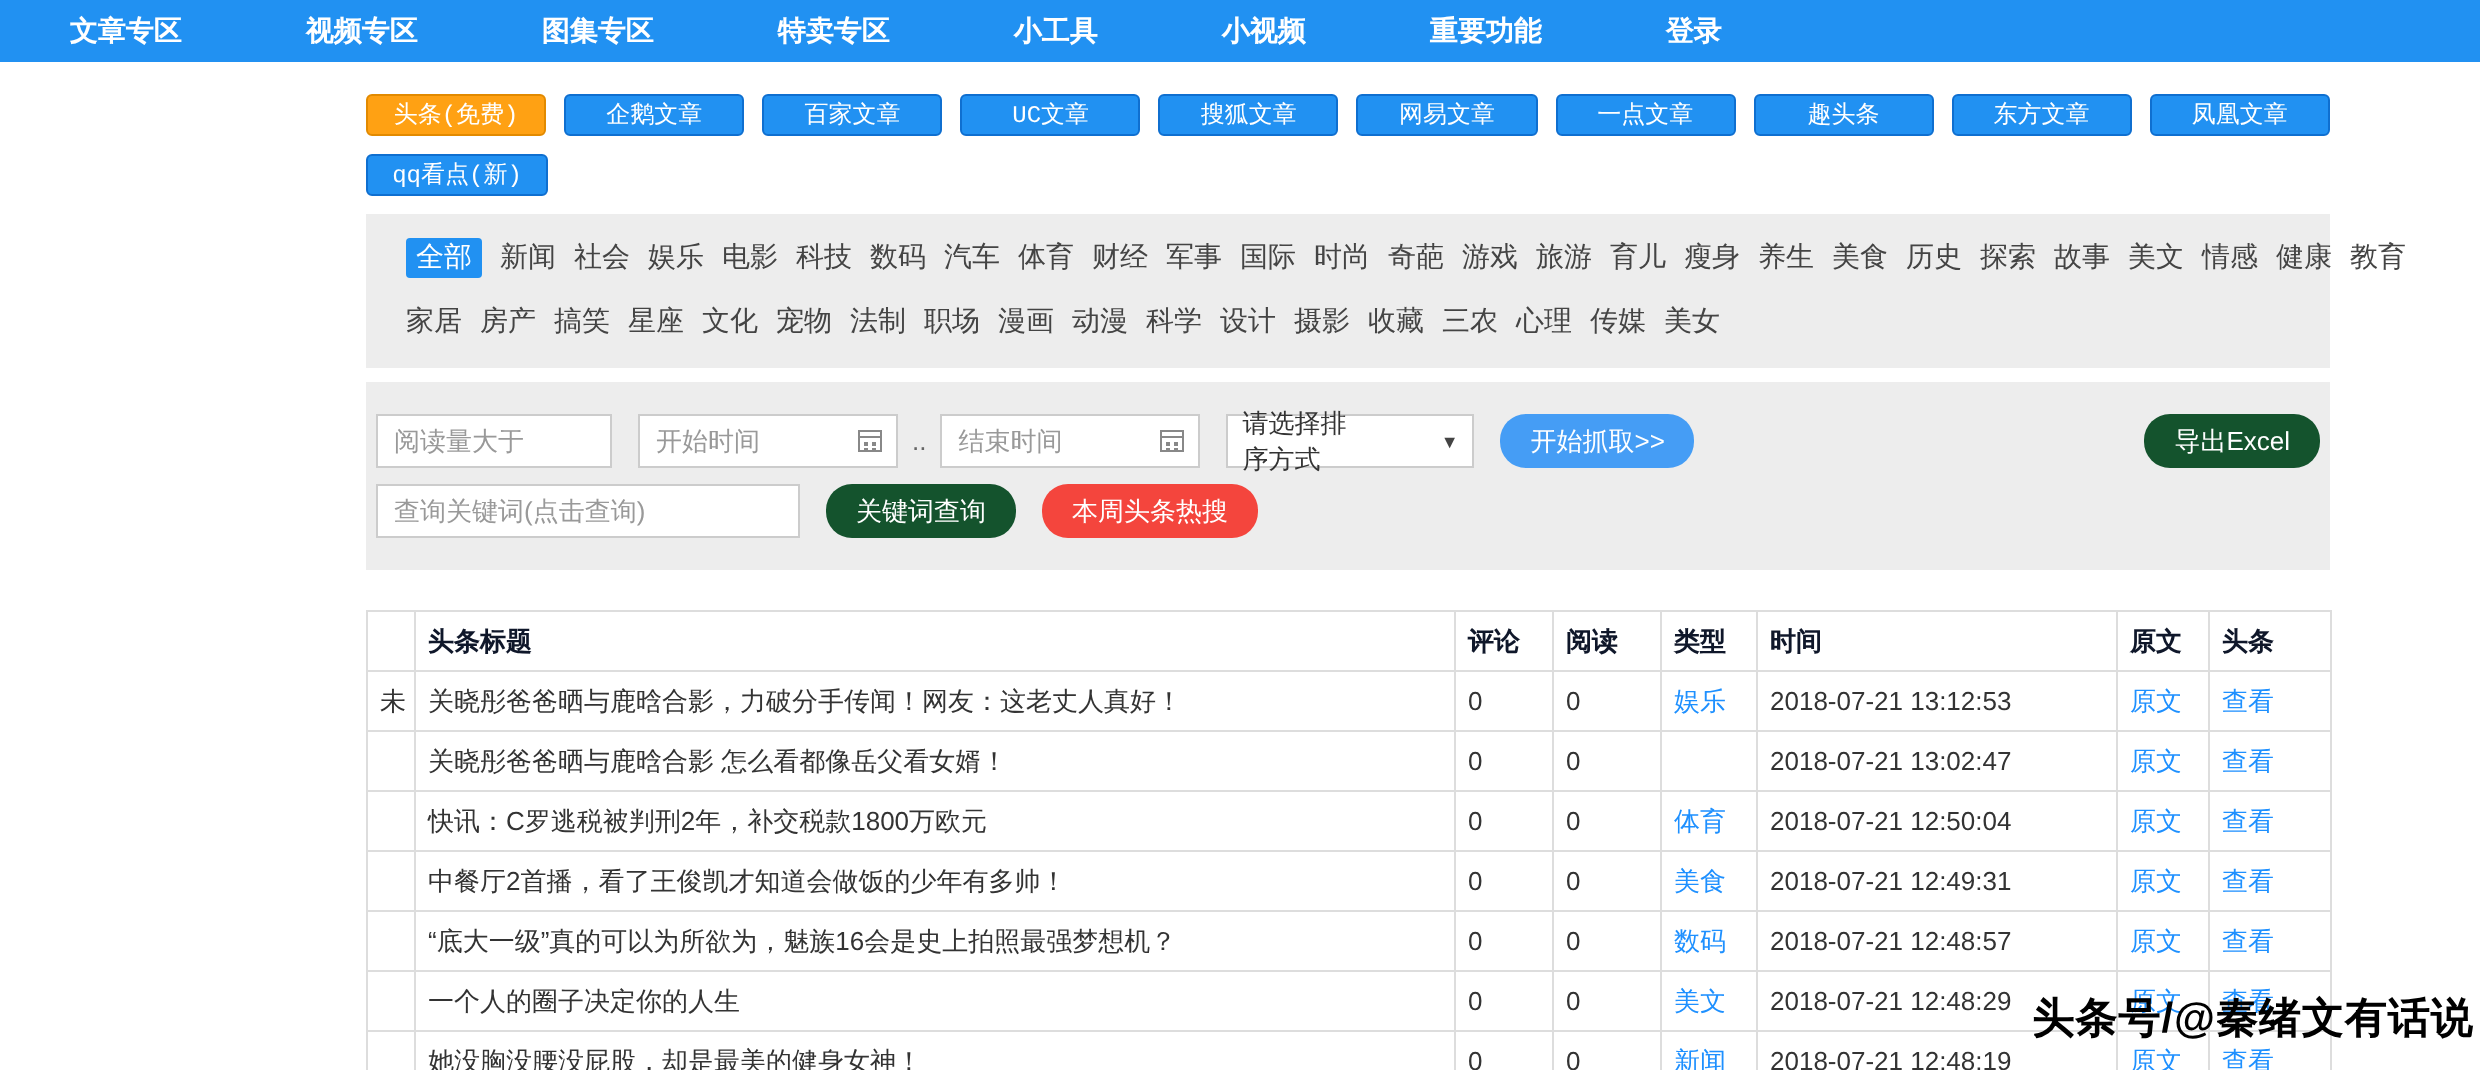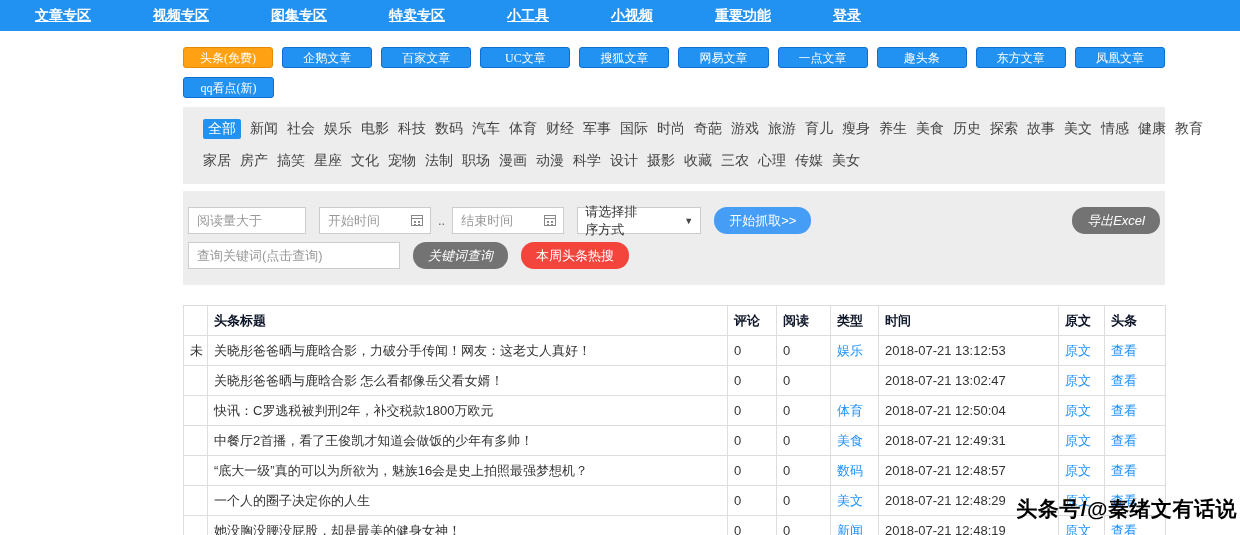--- a/index.html
+++ b/index.html
@@ -4,63 +4,63 @@
 <style>
   * { margin:0; padding:0; box-sizing:border-box; }
   html,body { width:1240px; height:535px; overflow:hidden; }
   body {
     font-family:"Liberation Sans","DejaVu Sans",sans-serif;
     background:#fff; position:relative; font-size:13px; color:#333;
   }
 
   
   .topnav { background:#2191f2; height:31px; display:flex; align-items:center; gap:62px; padding-left:35px; }
-  .nav-item { color:#fff; font-size:14px; font-weight:bold; cursor:pointer; white-space:nowrap;text-decoration:underline; }
+  .nav-item { color:#fff; font-size:14px; font-weight:bold; cursor:pointer; white-space:nowrap; }
 
   
   .content { margin-left:183px; width:982px; }
 
   
   .source-row { display:flex; gap:9px; }
   .source-row.r1 { margin-top:16px; }
   .source-row.r2 { margin-top:9px; }
   .src-btn { width:91px; height:21px; font-size:12px; color:#fff; background:#2191f2;
              border:1px solid #0f6fd0; border-radius:3px; cursor:pointer; line-height:18px;
-             font-family:Liberation Serif, serif; }
+             font-family:Liberation Mono, monospace; }
   .src-btn.active { background:#ffa113; border-color:#e28a00; }
 
   
   .cat-box { background:#ededed; margin-top:9px; padding:12px 16px 14px 20px; }
   .cat-row { display:flex; gap:9px; align-items:center; font-size:14px; color:#444; }
   .cat-row.r2 { margin-top:13px; }
   .cat-link { cursor:pointer; white-space:nowrap; }
   .cat-link.selected { background:#2191f2; color:#fff; padding:1px 5px; border-radius:2px; }
 
   
   .filter-box { background:#ededed; margin-top:7px; padding:16px 5px; }
   .filter-row { display:flex; align-items:center; gap:13px; }
   .filter-row.r2 { margin-top:8px; }
   .f-input { height:27px; border:1px solid #ccc; padding:0 8px; font-size:13px; color:#333;
              background:#fff; font-family:inherit; }
   .f-input::placeholder { color:#999; }
   .read-input { width:118px; }
   .date-wrap { position:relative; display:inline-block; }
-  .date-input { width:112px; padding-right:26px; }
+  .date-input { width:130px; padding-right:26px; }
   .cal-icon { position:absolute; right:8px; top:8px; width:12px; height:11px; border:1px solid #888; cursor:pointer; }
   .cal-icon::before { content:""; position:absolute; left:0; right:0; top:2px; border-top:1px solid #888; }
   .cal-icon::after { content:""; position:absolute; left:2px; top:5px; width:2px; height:2px;
                      background:#888; box-shadow:4px 0 #888, 0 3px #888, 4px 3px #888; }
   .range-sep { color:#666; margin:0 -6px; }
   .sort-select { width:124px; height:27px; background:#fff; border:1px solid #ccc; display:flex;
                  align-items:center; justify-content:space-between; padding:0 7px; font-size:13px;
                  color:#333; cursor:pointer;gap:36px; }
   .sort-select .arrow { font-size:9px; color:#444; }
   .btn { height:27px; border:none; border-radius:13px; color:#fff; font-size:13px; padding:0 15px;
          cursor:pointer; font-family:inherit; white-space:nowrap; }
-  .btn.blue { background:#737373;font-style:italic; }
+  .btn.blue { background:#14532d; }
   .btn.crawl { background:#459df5; }
   .btn.red { background:#f4453d; }
   .export-btn { margin-left:auto; }
 
   
   .data-table { margin-top:20px; width:100%; border-collapse:collapse; table-layout:fixed;
                 font-size:13px; color:#333; background:#fff; }
   .data-table th, .data-table td { border:1px solid #ddd; height:30px; padding:0 6px;
                 text-align:left; overflow:hidden; white-space:nowrap; }
   .data-table th { font-weight:bold; color:#0f172a; }

